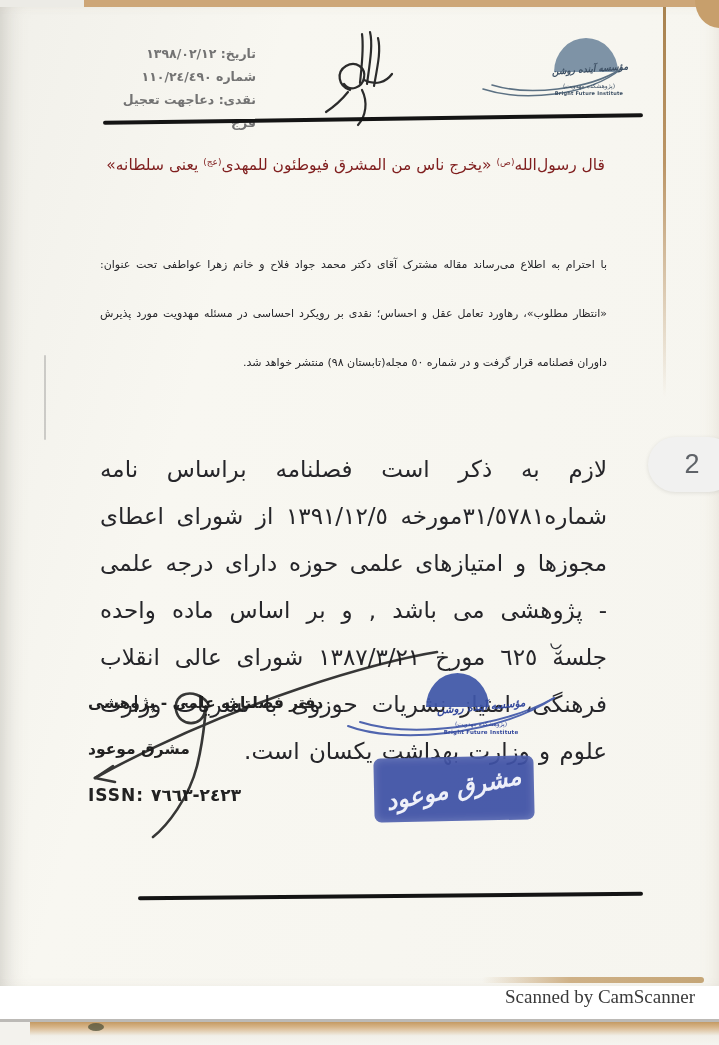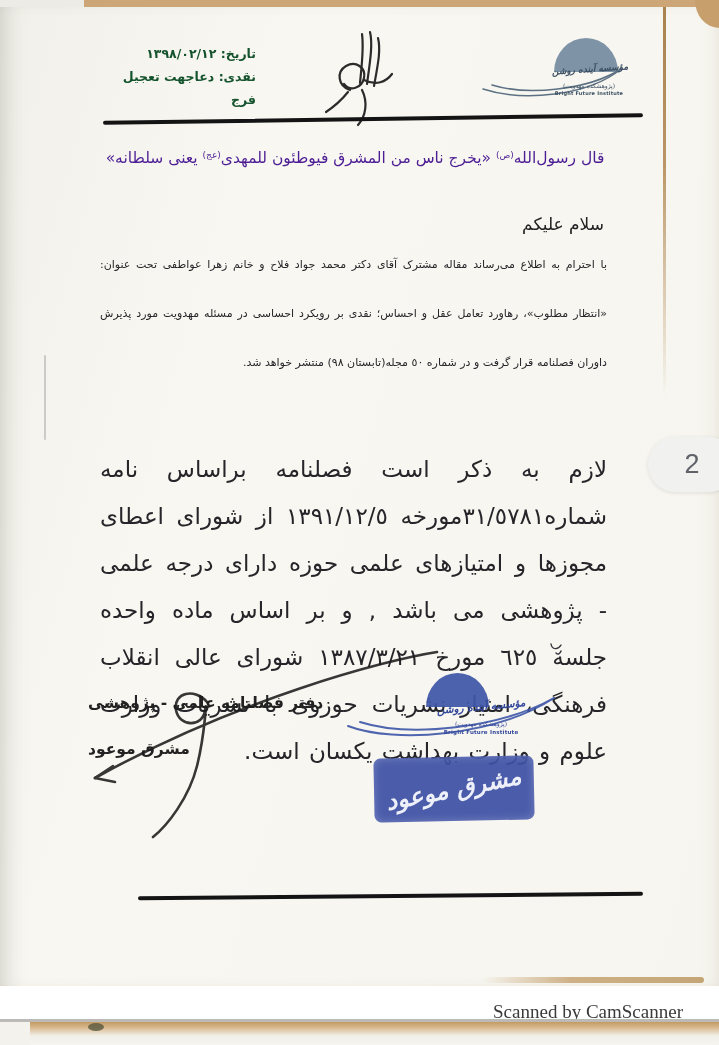--- a/index.html
+++ b/index.html
@@ -17,41 +17,41 @@
                border-bottom-left-radius:100% 100%;}
   .right-edge-line{position:absolute;top:7px;right:53px;width:3px;height:390px;
                    background:linear-gradient(180deg,#a8824f 0%,#bb9566 40%,rgba(187,149,102,0) 100%);}
   .crease{position:absolute;left:44px;top:355px;width:2px;height:85px;
           background:rgba(110,110,110,.30);border-radius:2px;}
   .bottom-smudge{position:absolute;left:482px;top:977px;width:222px;height:6px;border-radius:3px;
                  background:linear-gradient(90deg,rgba(201,168,120,0),#c5a06d 40%,#b99259 100%);opacity:.8;}
 
   
   .head-fields{position:absolute;left:98px;top:42px;width:158px;direction:rtl;text-align:right;
-               font-size:12.5px;font-weight:bold;line-height:23px;color:#14532d;}
+               font-size:12.5px;font-weight:bold;line-height:23px;color:#737373;}
   .head-fields .num{letter-spacing:.5px;}
 
   .tughra{position:absolute;left:320px;top:28px;width:86px;height:100px;}
 
   .logo-top{position:absolute;left:478px;top:36px;width:152px;height:74px;}
   .logo-top .dome{position:absolute;left:76px;top:2px;width:64px;height:34px;background:#7e93a6;
                   border-radius:50% 50% 0 0 / 100% 100% 0 0;}
   .logo-top .swoosh{position:absolute;inset:0;}
   .logo-top .script{position:absolute;left:72px;top:28px;width:80px;font-size:9px;font-weight:bold;
                     font-style:italic;color:#3c4f63;transform:rotate(-4deg);direction:rtl;text-align:center;}
   .logo-top .cap1{position:absolute;left:78px;top:46px;width:66px;font-size:6px;color:#3c4f63;
                   direction:rtl;text-align:center;white-space:nowrap;}
   .logo-top .cap2{position:absolute;left:74px;top:54px;width:74px;font-size:5px;font-weight:bold;
                   color:#3c4f63;text-align:center;letter-spacing:.2px;white-space:nowrap;}
 
   .rule{position:absolute;background:#141414;border-radius:3px;}
   .rule-top{left:103px;top:117px;width:540px;height:4px;transform:rotate(-0.8deg);}
   .rule-bottom{left:138px;top:894px;width:505px;height:4px;transform:rotate(-0.5deg);}
-  .hadith{position:absolute;left:105px;top:147px;width:500px;direction:rtl;text-align:center;
-          font-size:15.5px;line-height:17px;color:#4c1d95;}
+  .hadith{position:absolute;left:105px;top:147px;width:500px;direction:rtl;text-align:right;
+          font-size:15.5px;line-height:30px;color:#7f1d1d;}
   .honorific{font-size:9px;vertical-align:5px;letter-spacing:-.5px;}
   .salutation{position:absolute;left:440px;top:214px;width:164px;direction:rtl;text-align:right;
               font-size:17px;color:#222;}
   .para{position:absolute;direction:rtl;text-align:justify;color:#26262a;}
   .para-1{left:100px;top:240px;width:507px;font-size:11px;line-height:49px;}
   .para-2{left:100px;top:446px;width:507px;font-size:23px;line-height:47px;word-spacing:2px;}
   .pen-mark{position:absolute;left:548px;top:638px;width:18px;height:22px;}
 
   
   .sig-block{position:absolute;left:88px;top:680px;width:244px;direction:rtl;text-align:left;
@@ -78,22 +78,22 @@
   .stamp-rect .callig{font-size:24px;font-weight:bold;font-style:italic;color:#eef0fa;
                       transform:rotate(-10deg);direction:rtl;white-space:nowrap;}
 
   
   .addr{position:absolute;left:95px;top:907px;width:522px;direction:rtl;text-align:center;
         font-size:12.5px;font-weight:bold;color:#222a3c;}
   .email{position:absolute;left:95px;top:930px;width:522px;direction:ltr;text-align:center;
          font-size:13px;font-weight:bold;color:#2e3a52;}
 
   
-  .cam-band{position:absolute;left:0;top:986px;right:0;height:37px;background:#ffffff;
-            display:flex;align-items:flex-end;justify-content:flex-end;padding-right:36px;box-sizing:border-box;}
+  .cam-band{position:absolute;left:0;top:986px;right:0;height:46px;background:#ffffff;
+            display:flex;align-items:flex-start;justify-content:flex-end;padding-right:24px;box-sizing:border-box;}
   .cam-text{font-family:"Liberation Serif",serif;font-size:19px;color:#3a3a3a;}
   .divider{position:absolute;left:0;top:1019px;right:0;height:3px;background:#bcbab6;}
   .next-page{position:absolute;left:0;top:1022px;right:0;height:23px;
              background:linear-gradient(180deg,#c49a63 0%,#d7b589 22%,#f1efe8 60%,#f6f5f0 100%);}
   .next-page-left{position:absolute;left:0;top:1022px;width:30px;height:23px;background:#f3f2ed;}
   .next-smudge{position:absolute;left:88px;top:1023px;width:16px;height:8px;background:#59583f;
                border-radius:50%;opacity:.8;}
   .page-badge{position:absolute;left:648px;top:437px;width:88px;height:55px;border-radius:28px;
               background:#f1f1f0;box-shadow:0 1px 4px rgba(0,0,0,.10);
               display:flex;align-items:center;justify-content:center;
@@ -111,20 +111,24 @@
   <div class="right-edge-line"></div>
   <div class="crease"></div>
   <div class="bottom-smudge"></div>
 
   <div class="head-fields">
     <div>
       <span>تاریخ:</span>
       <span class="num">١٣٩٨/٠٢/١٢</span>
     </div>
     <div>
+      <span>شماره</span>
+      <span class="num">١١٠/٢٤/٤٩٠</span>
+    </div>
+    <div>
       <span>نقدی:</span>
       <span>دعاجهت تعجیل فرج</span>
     </div>
   </div>
 
   <div class="tughra">
     <svg width="86" height="100" viewBox="0 0 86 100">
       <g stroke="#2b2b2b" fill="none" stroke-width="2.2" stroke-linecap="round">
         <path d="M30 62 C18 58 16 44 26 38 C36 32 46 40 44 50 C42 60 30 64 24 56"></path>
         <path d="M40 55 C42 35 44 20 42 6"></path>
@@ -151,35 +155,38 @@
   </div>
 
   <div class="rule rule-top"></div>
 
   <div class="hadith">
     <span>قال رسول‌الله</span><span class="honorific">(ص)</span>
     <span>«یخرج ناس من المشرق فیوطئون للمهدی</span><span class="honorific">(عج)</span>
     <span>یعنی سلطانه»</span>
   </div>
 
-  <div class="salutation">سلام علیکم</div>
 
   <div class="para para-1">با احترام به اطلاع می‌رساند مقاله مشترک آقای دکتر محمد جواد فلاح و خانم زهرا عواطفی تحت عنوان: «انتظار مطلوب»، رهاورد تعامل عقل و احساس؛ نقدی بر رویکرد احساسی در مسئله مهدویت مورد پذیرش داوران فصلنامه قرار گرفت و در شماره ٥٠ مجله(تابستان ٩٨) منتشر خواهد شد.</div>
   <div class="para para-2">لازم به ذکر است فصلنامه براساس نامه شماره٣١/٥٧٨١مورخه ١٣٩١/١٢/٥ از شورای اعطای مجوزها و امتیازهای علمی حوزه دارای درجه علمی - پژوهشی می باشد , و بر اساس ماده واحده جلسه ٦٢٥ مورخ ١٣٨٧/٣/٢١ شورای عالی انقلاب فرهنگی، امتیاز نشریات حوزوی با نشریات وزارت علوم و وزارت بهداشت یکسان است.</div>
 
   <svg class="pen-mark" width="18" height="22" viewBox="0 0 18 22">
     <g stroke="#33353a" fill="none" stroke-width="1.4" stroke-linecap="round">
       <path d="M3 6 C4 12 10 12 13 7"></path>
       <path d="M8 15 C10 17 12 16 13 13"></path>
     </g>
   </svg>
 
   <div class="sig-block">
     <div>دفتر فصلنامه علمی - پژوهشی</div>
     <div>مشرق موعود</div>
+    <div class="issn-line">
+      <span>ISSN:</span>
+      <span class="ltr-num">٧٦٦٣-٢٤٢٣</span>
+    </div>
   </div>
 
   <svg class="sig-strokes" width="400" height="215" viewBox="0 0 400 215">
     <g stroke="#1d1d1d" fill="none" stroke-width="2.6" stroke-linecap="round" opacity="0.88">
       <path d="M382 22 C330 30 180 70 40 148"></path>
       <path d="M40 148 L58 136"></path>
       <path d="M40 148 L60 152"></path>
       <path d="M152 72 C140 58 118 62 121 80 C124 97 148 98 150 80 C152 64 150 104 142 136 C134 168 112 196 98 207"></path>
     </g>
   </svg>

